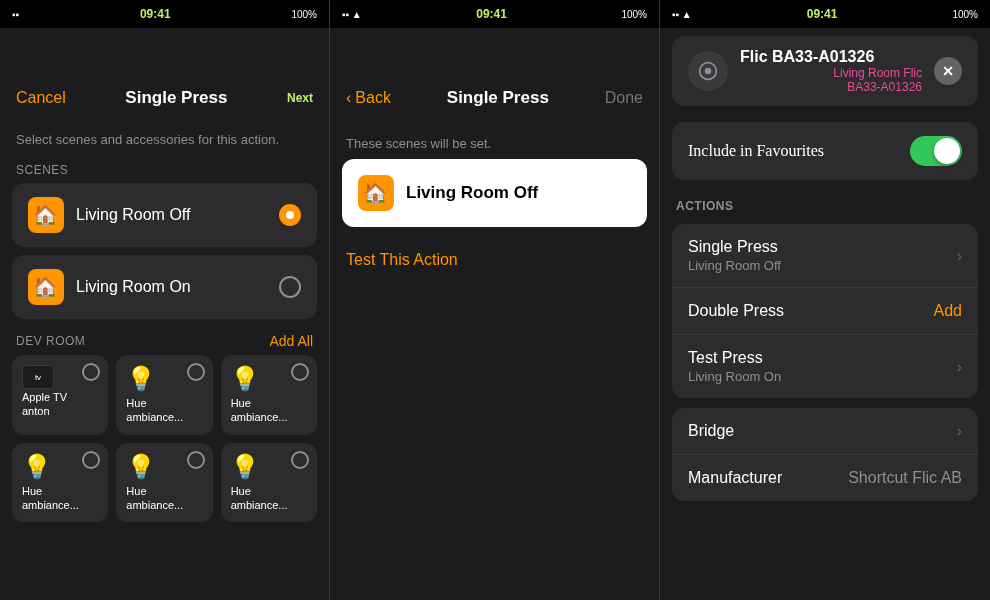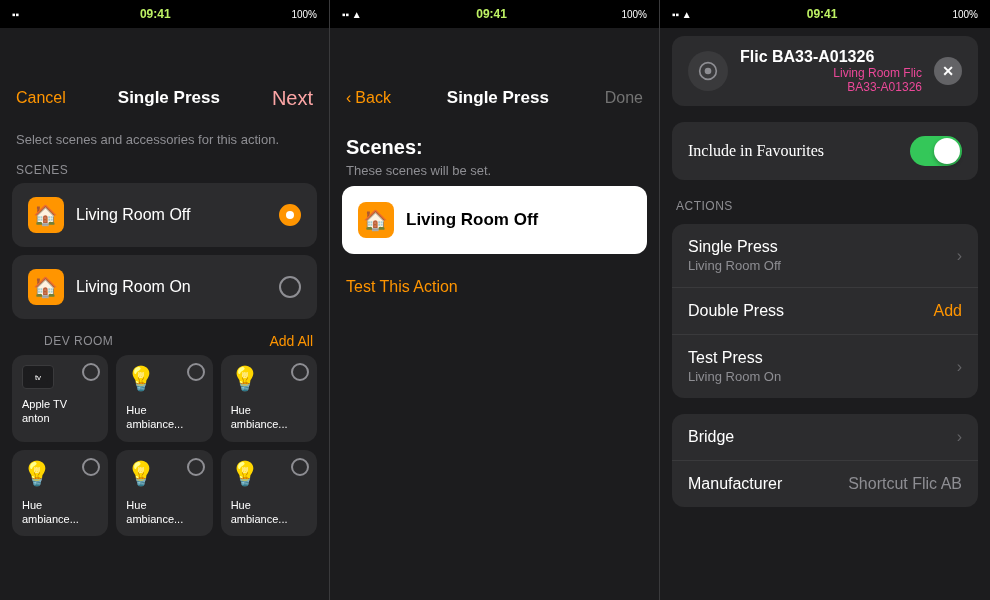--- a/index.html
+++ b/index.html
@@ -68,23 +68,23 @@
       color: #ff9500;
       font-size: 16px;
       font-weight: 400;
     }
     .nav-title {
       color: #fff;
       font-size: 17px;
       font-weight: 600;
     }
     .nav-next {
-      color: #fca5a5;
-      font-size: 20px;
-      font-weight: 400;
+      color: #bef264;
+      font-size: 12px;
+      font-weight: 700;
     }
 
     
     .panel-content {
       flex: 1;
       padding: 0;
       overflow: hidden;
     }
 
     .subtitle-text {
@@ -174,21 +174,21 @@
       grid-template-columns: repeat(3, 1fr);
       gap: 8px;
       padding: 0 12px;
     }
     .device-card {
       background: #2c2c2e;
       border-radius: 12px;
       padding: 10px;
       display: flex;
       flex-direction: column;
-      gap: 8px;
+      gap: 1px;
       position: relative;
     }
     .device-radio {
       position: absolute;
       top: 8px;
       right: 8px;
       width: 18px;
       height: 18px;
       border-radius: 50%;
       border: 2px solid #8e8e93;
@@ -349,21 +349,21 @@
       right: 2px;
       box-shadow: 0 2px 4px rgba(0,0,0,0.3);
     }
 
     .actions-section {
       padding: 8px 16px 4px 16px;
     }
     .actions-label {
       color: #8e8e93;
       font-size: 12px;
-      font-weight: 400;
+      font-weight: 700;
       text-transform: uppercase;
       letter-spacing: 0.5px;
     }
 
     .action-list {
       background: #2c2c2e;
       border-radius: 12px;
       margin: 6px 12px 0 12px;
       overflow: hidden;
     }
@@ -395,21 +395,21 @@
       font-size: 16px;
     }
     .chevron {
       color: #636366;
       font-size: 16px;
     }
 
     .info-list {
       background: #2c2c2e;
       border-radius: 12px;
-      margin: 16px 12px 0 12px;
+      margin: 10px 12px 0 12px;
       overflow: hidden;
     }
     .info-row {
       display: flex;
       align-items: center;
       justify-content: space-between;
       padding: 14px 16px;
       border-bottom: 1px solid #3a3a3c;
     }
     .info-row:last-child {
@@ -466,21 +466,21 @@
       <div class="scene-item">
         <div class="scene-item-left">
           <div class="scene-icon">🏠</div>
           <span class="scene-name">Living Room On</span>
         </div>
         <div class="radio-btn"></div>
       </div>
     </div>
 
     <div class="dev-room-header">
-      <span class="section-header" style="padding:0;margin-left:28px;">DEV ROOM</span>
+      <span class="section-header" style="padding:0;">DEV ROOM</span>
       <span class="add-all-btn">Add All</span>
     </div>
 
     <div class="device-grid">
 
       <div class="device-card">
         <div class="device-radio"></div>
         <div class="apple-tv-icon">
           <svg width="20" height="14" viewBox="0 0 20 14">
             <rect x="0" y="0" width="20" height="12" rx="2" fill="#1c1c1e"></rect>
@@ -539,21 +539,20 @@
     <div class="nav-back">
       <span>‹</span>
       <span>Back</span>
     </div>
     <span class="nav-title">Single Press</span>
     <span class="nav-done">Done</span>
   </div>
 
   <div class="panel2-content">
     <div class="scenes-section">
-      <div class="scenes-title">Scenes:</div>
       <div class="scenes-subtitle">These scenes will be set.</div>
     </div>
 
     <div class="selected-scene-card">
       <div class="scene-icon">🏠</div>
       <span class="selected-scene-name">Living Room Off</span>
     </div>
 
     <div class="test-action-btn">Test This Action</div>
   </div>

